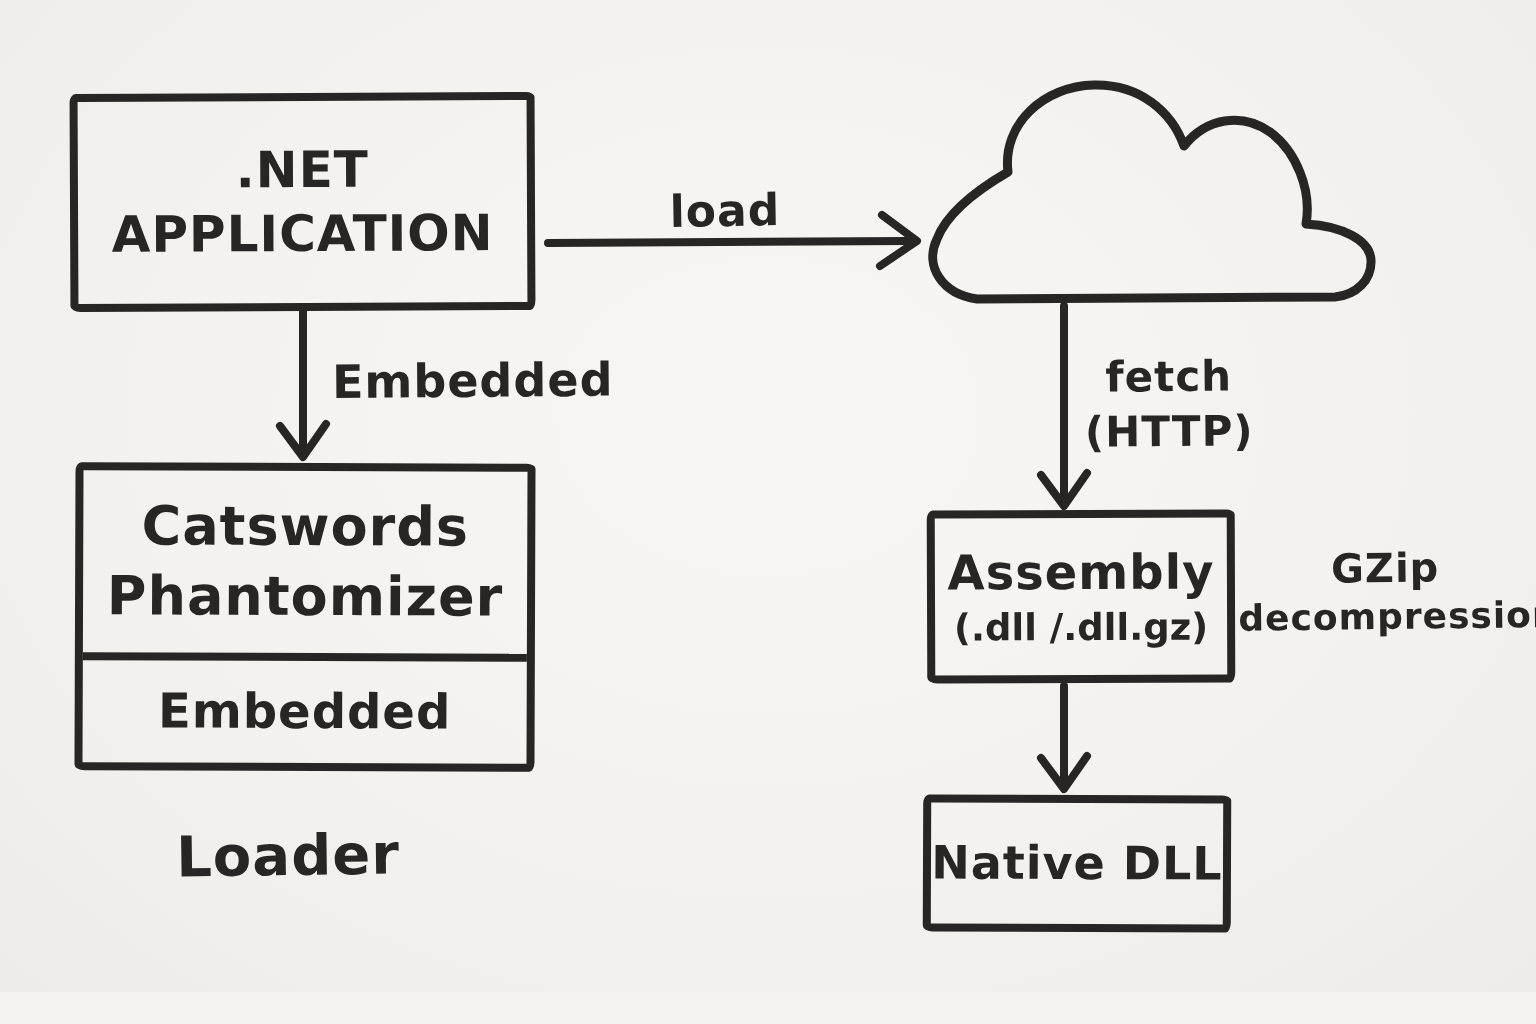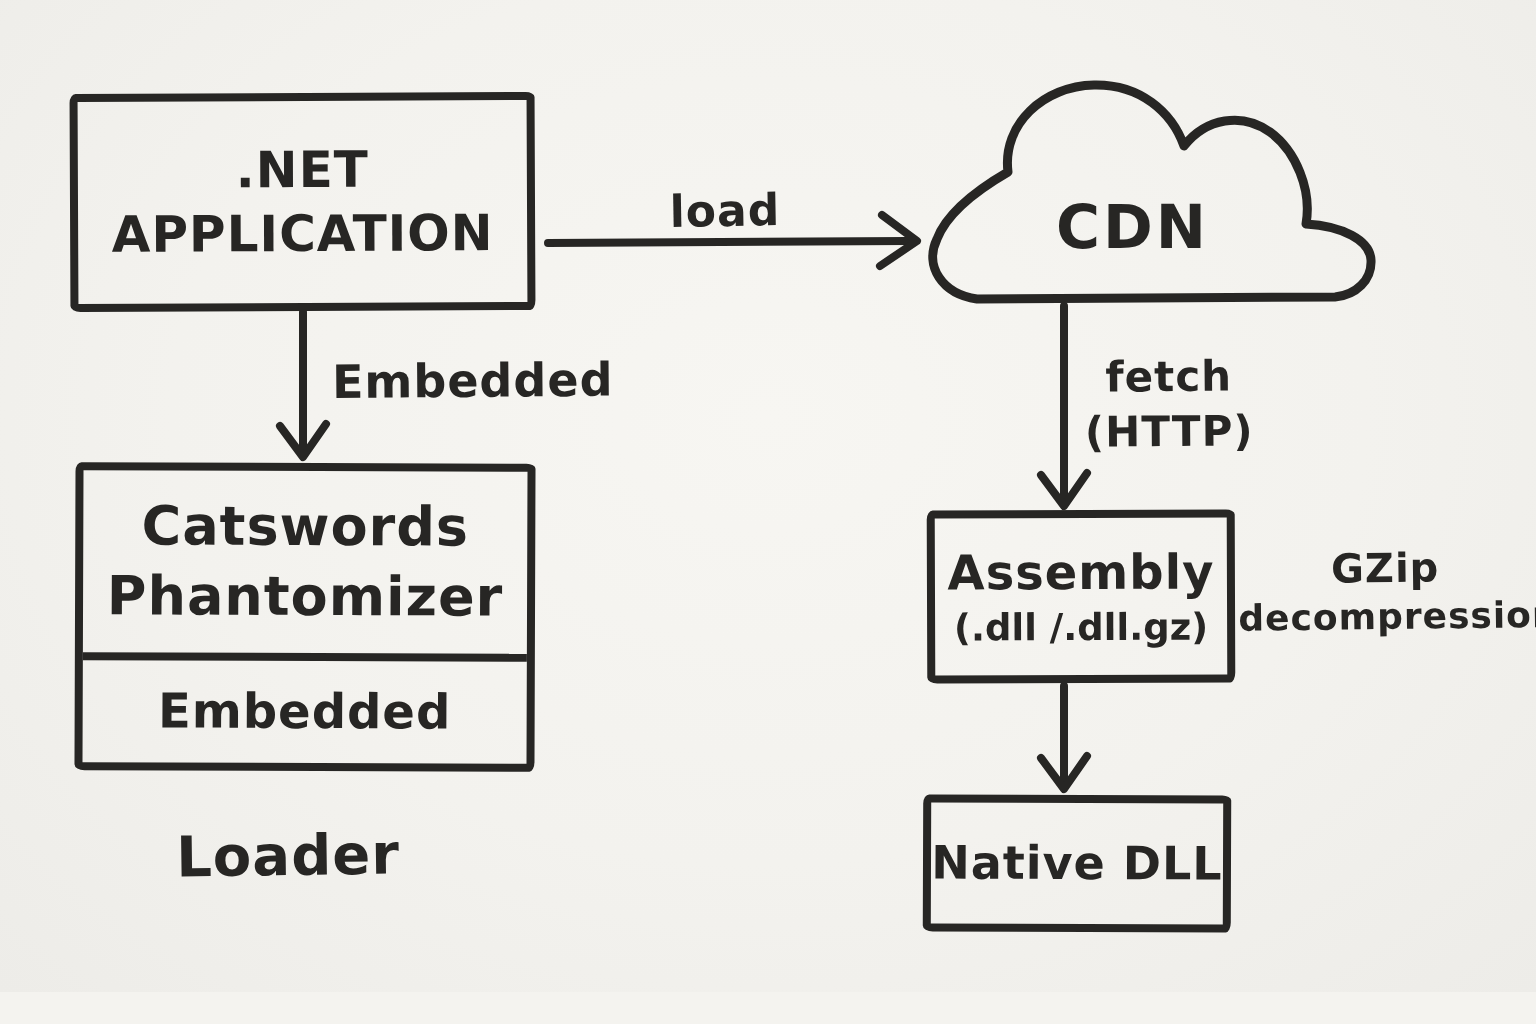--- a/index.html
+++ b/index.html
@@ -130,21 +130,20 @@
     </g>
   </svg>
 
   <div class="sketch-box dotnet-box">
     <div>
       <div>.NET</div>
       <div>APPLICATION</div>
     </div>
   </div>
 
-  <div class="label cdn-label">CDN</div>
 
   <div class="label load-label">load</div>
 
   <div class="label embedded-label">Embedded</div>
 
   <div class="sketch-box split-box phantom-box">
     <div class="split-top phantom-title">
       <div>
         <div>Catswords</div>
         <div>Phantomizer</div>

